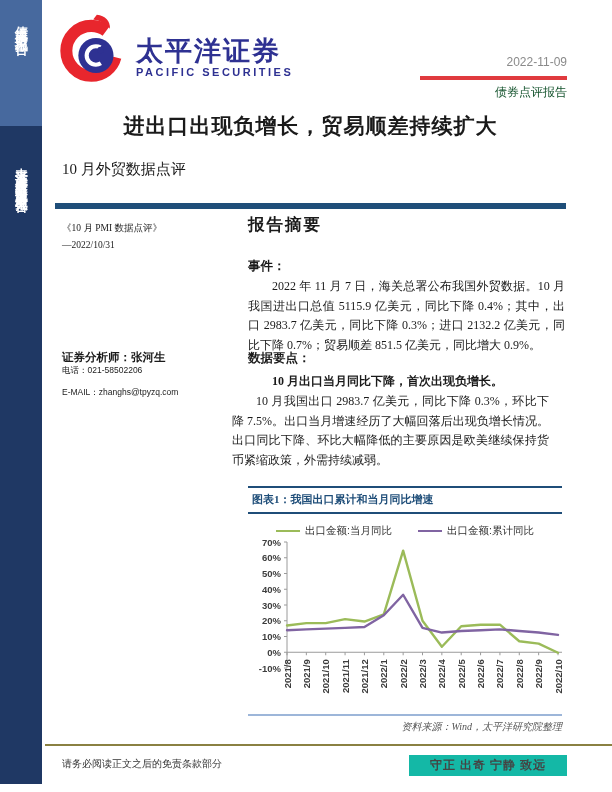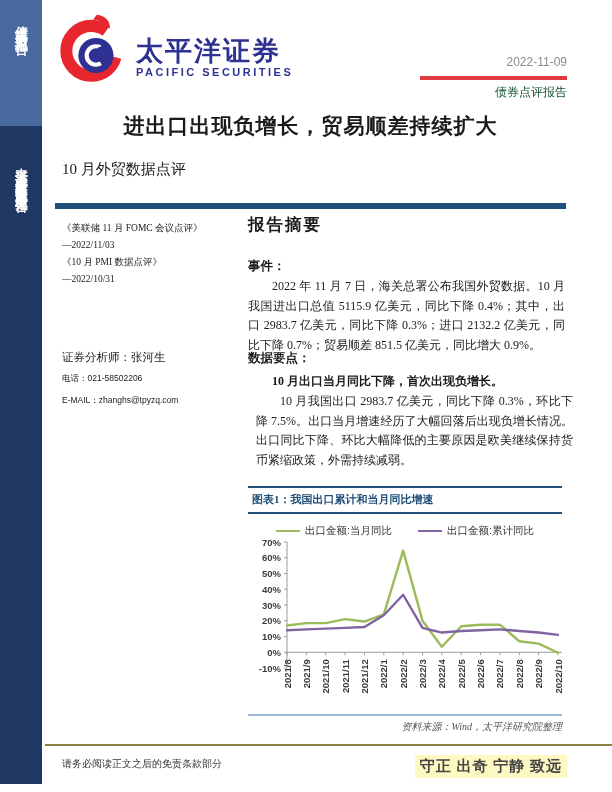--- a/index.html
+++ b/index.html
@@ -24,44 +24,44 @@
   .hdr-type{right:45px;top:84px;font-size:12px;color:#14532d;}
   
   .main-title{left:55px;width:511px;top:112px;text-align:center;font-size:21px;font-weight:bold;letter-spacing:1px;}
   .sub-title{left:62px;top:160px;font-size:15px;}
   .navy-bar{left:55px;top:203px;width:511px;height:6px;background:#1f4e79;}
   
   .leftcol{left:62px;top:220px;width:168px;font-size:9.5px;line-height:17px;}
   .leftcol .hd{font-size:11px;font-weight:bold;margin-bottom:5px;}
   .rpt-title{white-space:nowrap;}
   .analyst{left:62px;top:350px;width:170px;font-size:9px;}
-  .analyst .hd{font-size:11.5px;font-weight:normal;margin-bottom:8px;}
+  .analyst .hd{font-size:11.5px;font-weight:bold;margin-bottom:0;}
   .analyst .row{margin-bottom:10px;font-family:"Liberation Sans","DejaVu Sans",sans-serif;font-size:8.5px;color:#222;}
   
   .sum-head{left:248px;top:214px;font-size:16.5px;font-weight:bold;letter-spacing:2px;}
   .evt-head{left:248px;top:258px;font-size:12.5px;font-weight:bold;}
   .evt-text{left:248px;top:277px;width:317px;font-size:12px;line-height:19.5px;text-indent:2em;text-align:justify;}
   .pts-head{left:248px;top:350px;font-size:12.5px;font-weight:bold;font-family:Liberation Serif, serif;}
   .pt1-head{left:248px;top:373px;width:317px;font-size:12px;font-weight:bold;text-indent:2em;}
-  .pt1-text{left:256px;top:392px;width:317px;font-size:12px;line-height:19.5px;text-indent:2em;text-align:justify;}
+  .pt1-text{left:232px;top:392px;width:317px;font-size:12px;line-height:19.5px;text-indent:2em;text-align:justify;}
   
   .fig-rule{left:248px;width:314px;height:2px;background:#1f4e79;}
   .fig-title{left:252px;top:492px;font-size:11px;font-weight:bold;color:#1f4e79;}
   .legend{left:248px;top:524px;width:314px;display:flex;justify-content:center;gap:26px;
           font-family:"Liberation Sans","DejaVu Sans",sans-serif;font-size:10.5px;color:#333;align-items:flex-end;}
   .legend .item{display:flex;align-items:center;gap:5px;}
   .legend .swatch{width:24px;height:2.6px;display:inline-block;}
   .fig-rule-light{left:248px;top:714px;width:314px;height:2px;background:#9db6d9;}
   .fig-source{left:248px;top:720px;width:314px;text-align:right;font-size:10px;font-style:italic;color:#555;}
   #chart-svg{left:250px;top:538px;}
   .tick{font-size:9.5px;font-family:"Liberation Sans","DejaVu Sans",sans-serif;fill:#3d3d3d;font-weight:bold;}
   
   .foot-rule{left:45px;top:744px;width:567px;height:2px;background:#8a8142;}
   .foot-disclaimer{left:62px;top:757px;font-size:10px;color:#333;}
-  .foot-motto{right:45px;top:755px;font-size:15px;font-weight:bold;color:#444;background:#fef9c3;padding:2px 5px;letter-spacing:1px;}
+  .foot-motto{right:45px;top:755px;font-size:12px;font-weight:bold;color:#444;background:#14b8a6;padding:2px 21px;letter-spacing:1px;}
 </style>
 </head>
 <body>
 
 <div class="abs side-top">
   <span class="vtext">债券研究报告</span>
 </div>
 <div class="abs side-bottom">
   <span class="vtext">太平洋证券股份有限公司证券研究报告</span>
 </div>
@@ -81,24 +81,20 @@
 </div>
 <div class="abs hdr-date">2022-11-09</div>
 <div class="abs hdr-redline"></div>
 <div class="abs hdr-type">债券点评报告</div>
 
 <div class="abs main-title">进出口出现负增长，贸易顺差持续扩大</div>
 <div class="abs sub-title">10 月外贸数据点评</div>
 <div class="abs navy-bar"></div>
 
 <div class="abs leftcol">
-  <div>
-    <div class="rpt-title">《美联储 11 月 FOMC 会议点评》</div>
-    <div>—2022/11/03</div>
-  </div>
   <div>
     <div class="rpt-title">《10 月 PMI 数据点评》</div>
     <div>—2022/10/31</div>
   </div>
 </div>
 
 <div class="abs analyst">
   <div class="hd">证券分析师：张河生</div>
   <div class="row">电话：021-58502206</div>
   <div class="row">E-MAIL：zhanghs@tpyzq.com</div>

